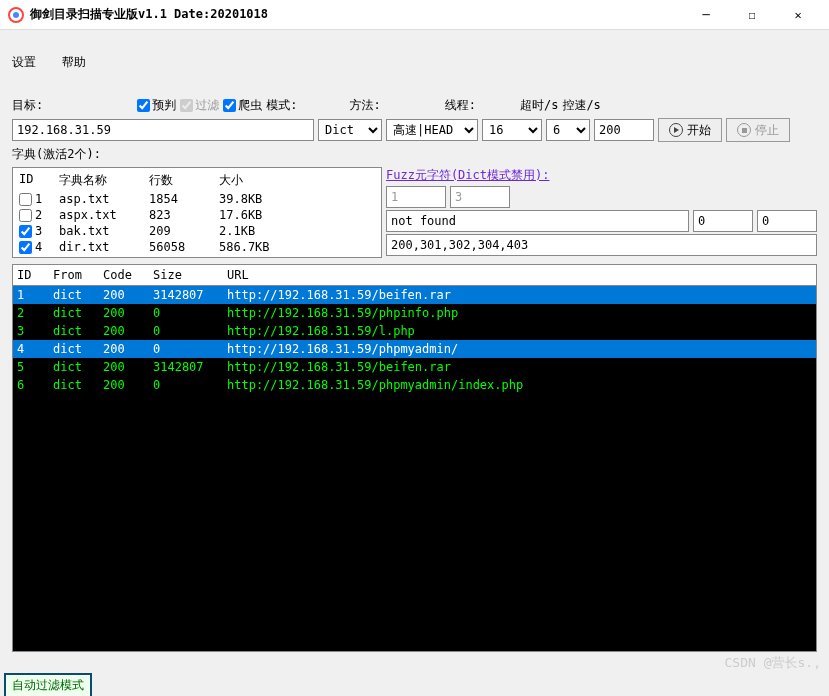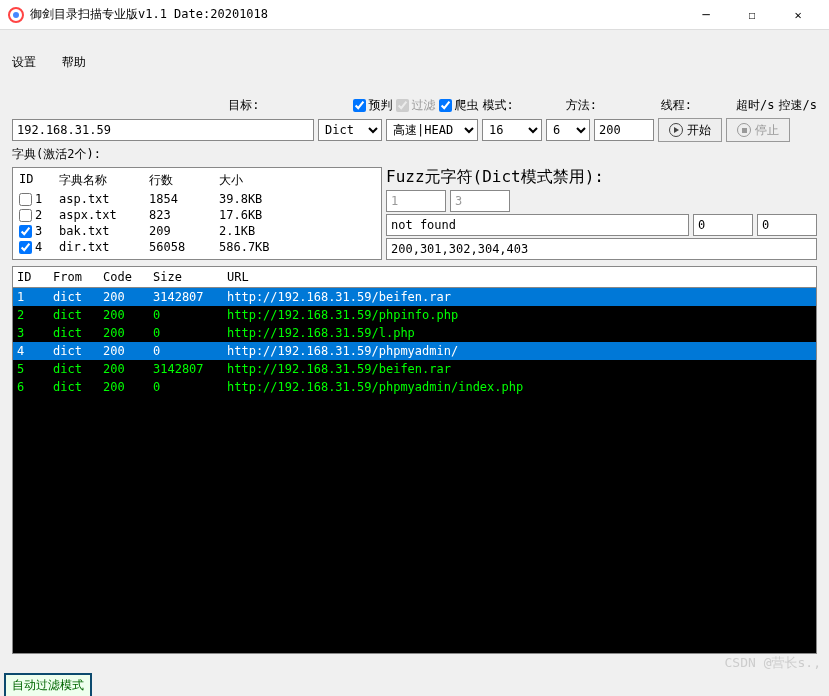--- a/index.html
+++ b/index.html
@@ -1,48 +1,48 @@
 <!DOCTYPE html>
 <html><head>
 <meta charset="utf-8">
 <style>
 * { box-sizing: border-box; margin: 0; padding: 0; font-family: "SimSun", "宋体", monospace; font-size: 12px; }
 body { background: #f0f0f0; width: 829px; height: 696px; overflow: hidden; }
 .titlebar { background: #fff; height: 30px; display: flex; align-items: center; padding: 0 8px; border-bottom: 1px solid #ddd; }
 .titlebar-icon { width: 16px; height: 16px; border-radius: 50%; border: 2px solid #ff4444; margin-right: 6px; position: relative; }
 .titlebar-icon::after { content: ""; position: absolute; width: 6px; height: 6px; border-radius: 50%; background: #4488ff; top: 3px; left: 3px; }
-.titlebar-title { flex: 1; }
+.titlebar-title { flex: 1; font-weight: bold; }
 .titlebar-controls { display: flex; }
 .titlebar-btn { width: 46px; height: 30px; display: flex; align-items: center; justify-content: center; cursor: pointer; }
 .menubar { padding: 24px 12px; font-size: 13px; }
 .menubar span { margin-right: 18px; cursor: pointer; }
 .label { white-space: nowrap; }
 .input { border: 1px solid #888; background: #fff; height: 22px; padding: 0 4px; font-family: inherit; }
 .checkbox { display: inline-flex; align-items: center; gap: 2px; }
 .checkbox input { width: 13px; height: 13px; }
 .select { border: 1px solid #888; background: #fff; height: 22px; padding: 0 2px; }
 .btn { border: 1px solid #999; background: #eee; height: 24px; padding: 0 10px; display: inline-flex; align-items: center; gap: 4px; cursor: pointer; }
 .btn.disabled { color: #999; }
-.row1 { display: flex; align-items: center; gap: 4px; padding: 2px 12px; justify-content: flex-end; }
+.row1 { display: flex; align-items: center; gap: 4px; padding: 2px 12px; }
 .row2 { display: flex; align-items: center; gap: 4px; padding: 2px 12px; }
 .mid { display: flex; padding: 2px 12px 6px 12px; gap: 4px; }
 .dict-panel { flex: 0 0 370px; border: 1px solid #888; background: #fff; padding: 2px; }
 .dict-header { display: flex; padding: 2px 4px; font-weight: normal; }
 .dict-header div:nth-child(1){width:40px}
 .dict-header div:nth-child(2){width:90px}
 .dict-header div:nth-child(3){width:70px}
 .dict-header div:nth-child(4){width:100px}
 .dict-row { display: flex; padding: 1px 4px; align-items: center; font-family: "Courier New", monospace; }
 .dict-row div:nth-child(1){width:40px; display:flex; align-items:center; gap:3px;}
 .dict-row div:nth-child(2){width:90px}
 .dict-row div:nth-child(3){width:70px}
 .dict-row div:nth-child(4){width:100px}
 .right-panel { flex: 1; display: flex; flex-direction: column; gap: 2px; }
 .rp-row { display: flex; gap: 4px; align-items: center; }
-.rp-label { color: #000000; font-size: 16px; }
+.rp-label { color: #6d28d9; font-size: 12px; text-decoration: underline; }
 .results { margin: 0 12px; border: 1px solid #888; background: #000; height: 388px; overflow: hidden; font-family: "Courier New", monospace; }
 .results-header { background: #fff; color: #000; display: flex; padding: 3px 4px; border-bottom: 1px solid #888; }
 .results-header div:nth-child(1){width:36px}
 .results-header div:nth-child(2){width:50px}
 .results-header div:nth-child(3){width:50px}
 .results-header div:nth-child(4){width:74px}
 .results-header div:nth-child(5){flex:1}
 .results-body { }
 .result-row { display: flex; padding: 2px 4px; color: #00ff00; }
 .result-row.selected { background: #0078d7; color: #fff; }

